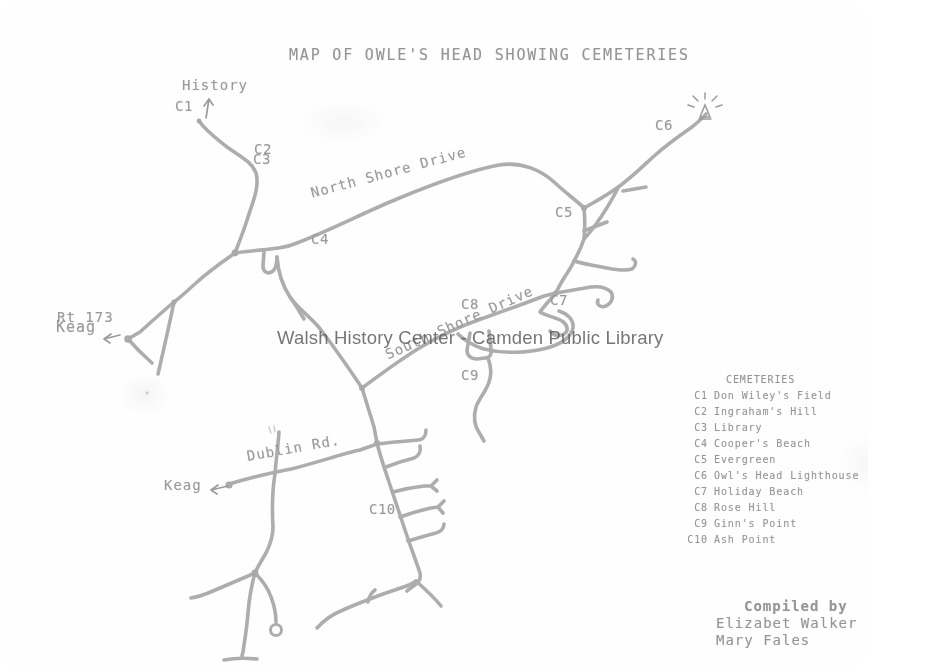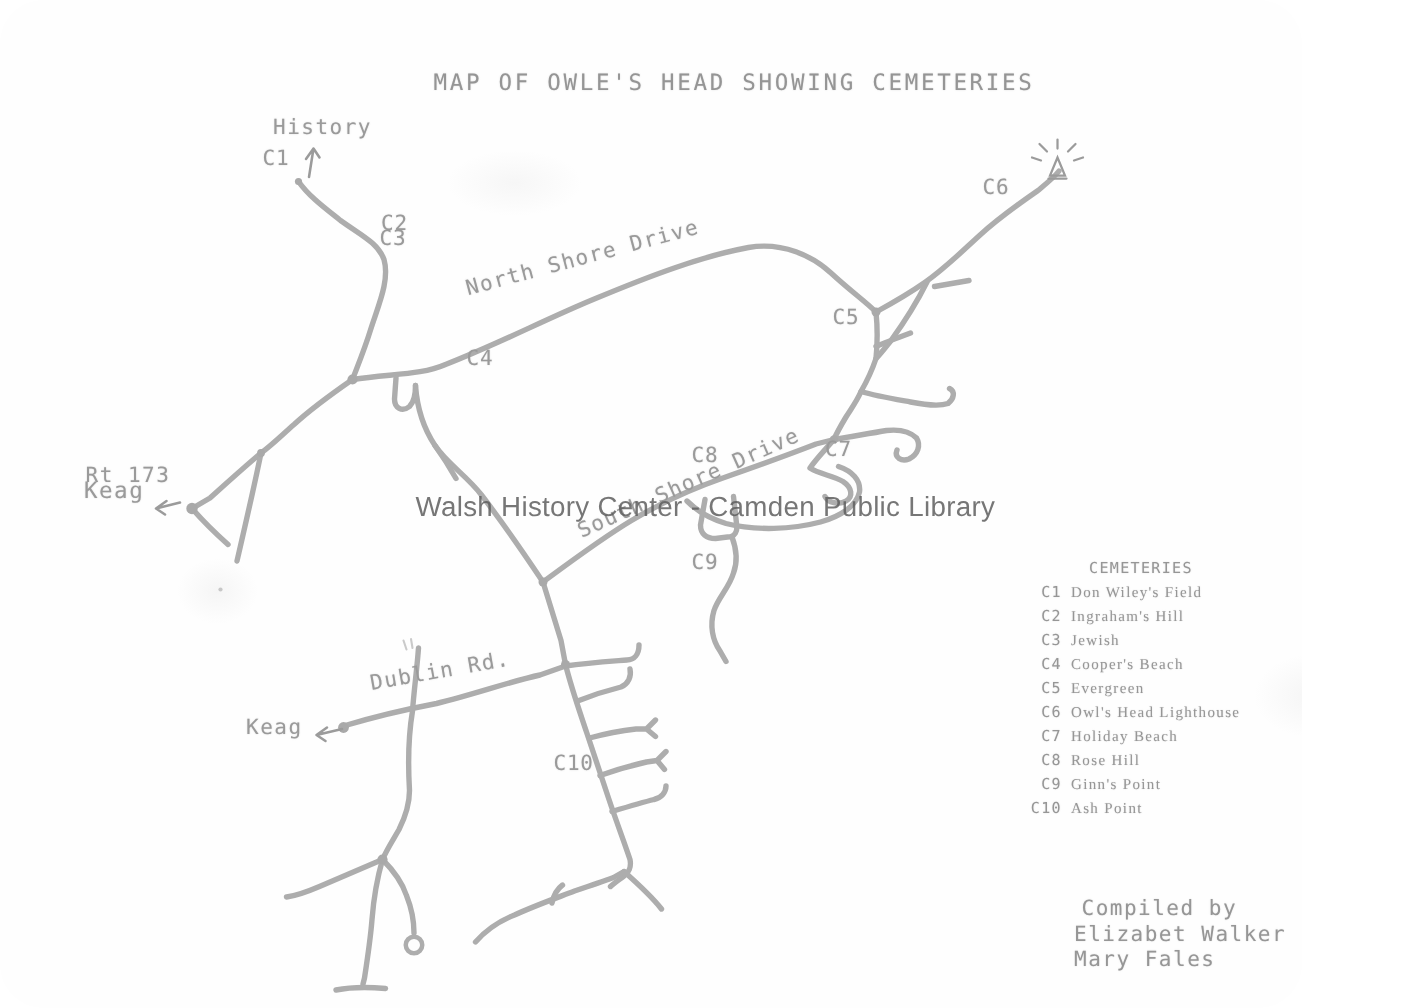--- a/index.html
+++ b/index.html
@@ -11,25 +11,25 @@
   .mk{font-size:14px;letter-spacing:.5px;}
   .rot{transform-origin:0 50%;}
   .watermark{position:absolute;left:277px;top:327px;
      font-family:Liberation Sans, sans-serif;
      font-size:18.5px;color:#5f5f5f;opacity:.85;letter-spacing:.2px;white-space:pre;}
   .legend{position:absolute;left:662px;top:372px;font-size:10px;letter-spacing:.9px;
      color:#969696;line-height:16px;text-shadow:0 0 1px rgba(160,160,160,.4);}
   .legend .hdr{margin-left:64px;}
   .lrow{display:flex;}
   .lrow .code{width:46px;text-align:right;white-space:pre;}
-  .lrow .name{margin-left:6px;white-space:pre;font-family:Liberation Serif, serif;}
+  .lrow .name{margin-left:6px;white-space:pre;}
   .lrow .name.indent{margin-left:32px;}
   .credits{position:absolute;left:716px;top:598px;font-size:14px;letter-spacing:1px;
      color:#969696;line-height:17px;text-shadow:0 0 1px rgba(160,160,160,.4);}
-  .credits .c1{margin-left:5px;}
+  .credits .c1{margin-left:28px;font-weight:bold;}
   svg.mapart{position:absolute;left:0;top:0;}
   .smudge{position:absolute;pointer-events:none;}
 </style>
 </head>
 <body>
 
 <div id="page">
 
   <div class="smudge" style="left:878px;top:155px;width:42px;height:130px;background:radial-gradient(closest-side,rgba(170,170,170,.16),transparent);"></div>
   <div class="smudge" style="left:298px;top:100px;width:90px;height:44px;background:radial-gradient(closest-side,rgba(170,170,170,.09),transparent);"></div>
@@ -134,21 +134,21 @@
     <div class="lrow">
         <span class="code">C1</span>
         <span class="name">Don Wiley's Field</span>
       </div>
     <div class="lrow">
         <span class="code">C2</span>
         <span class="name">Ingraham's Hill</span>
       </div>
     <div class="lrow">
         <span class="code">C3</span>
-        <span class="name">Jewish</span>
+        <span class="name">Library</span>
       </div>
     <div class="lrow">
         <span class="code">C4</span>
         <span class="name">Cooper's Beach</span>
       </div>
     <div class="lrow">
         <span class="code">C5</span>
         <span class="name">Evergreen</span>
       </div>
     <div class="lrow">

